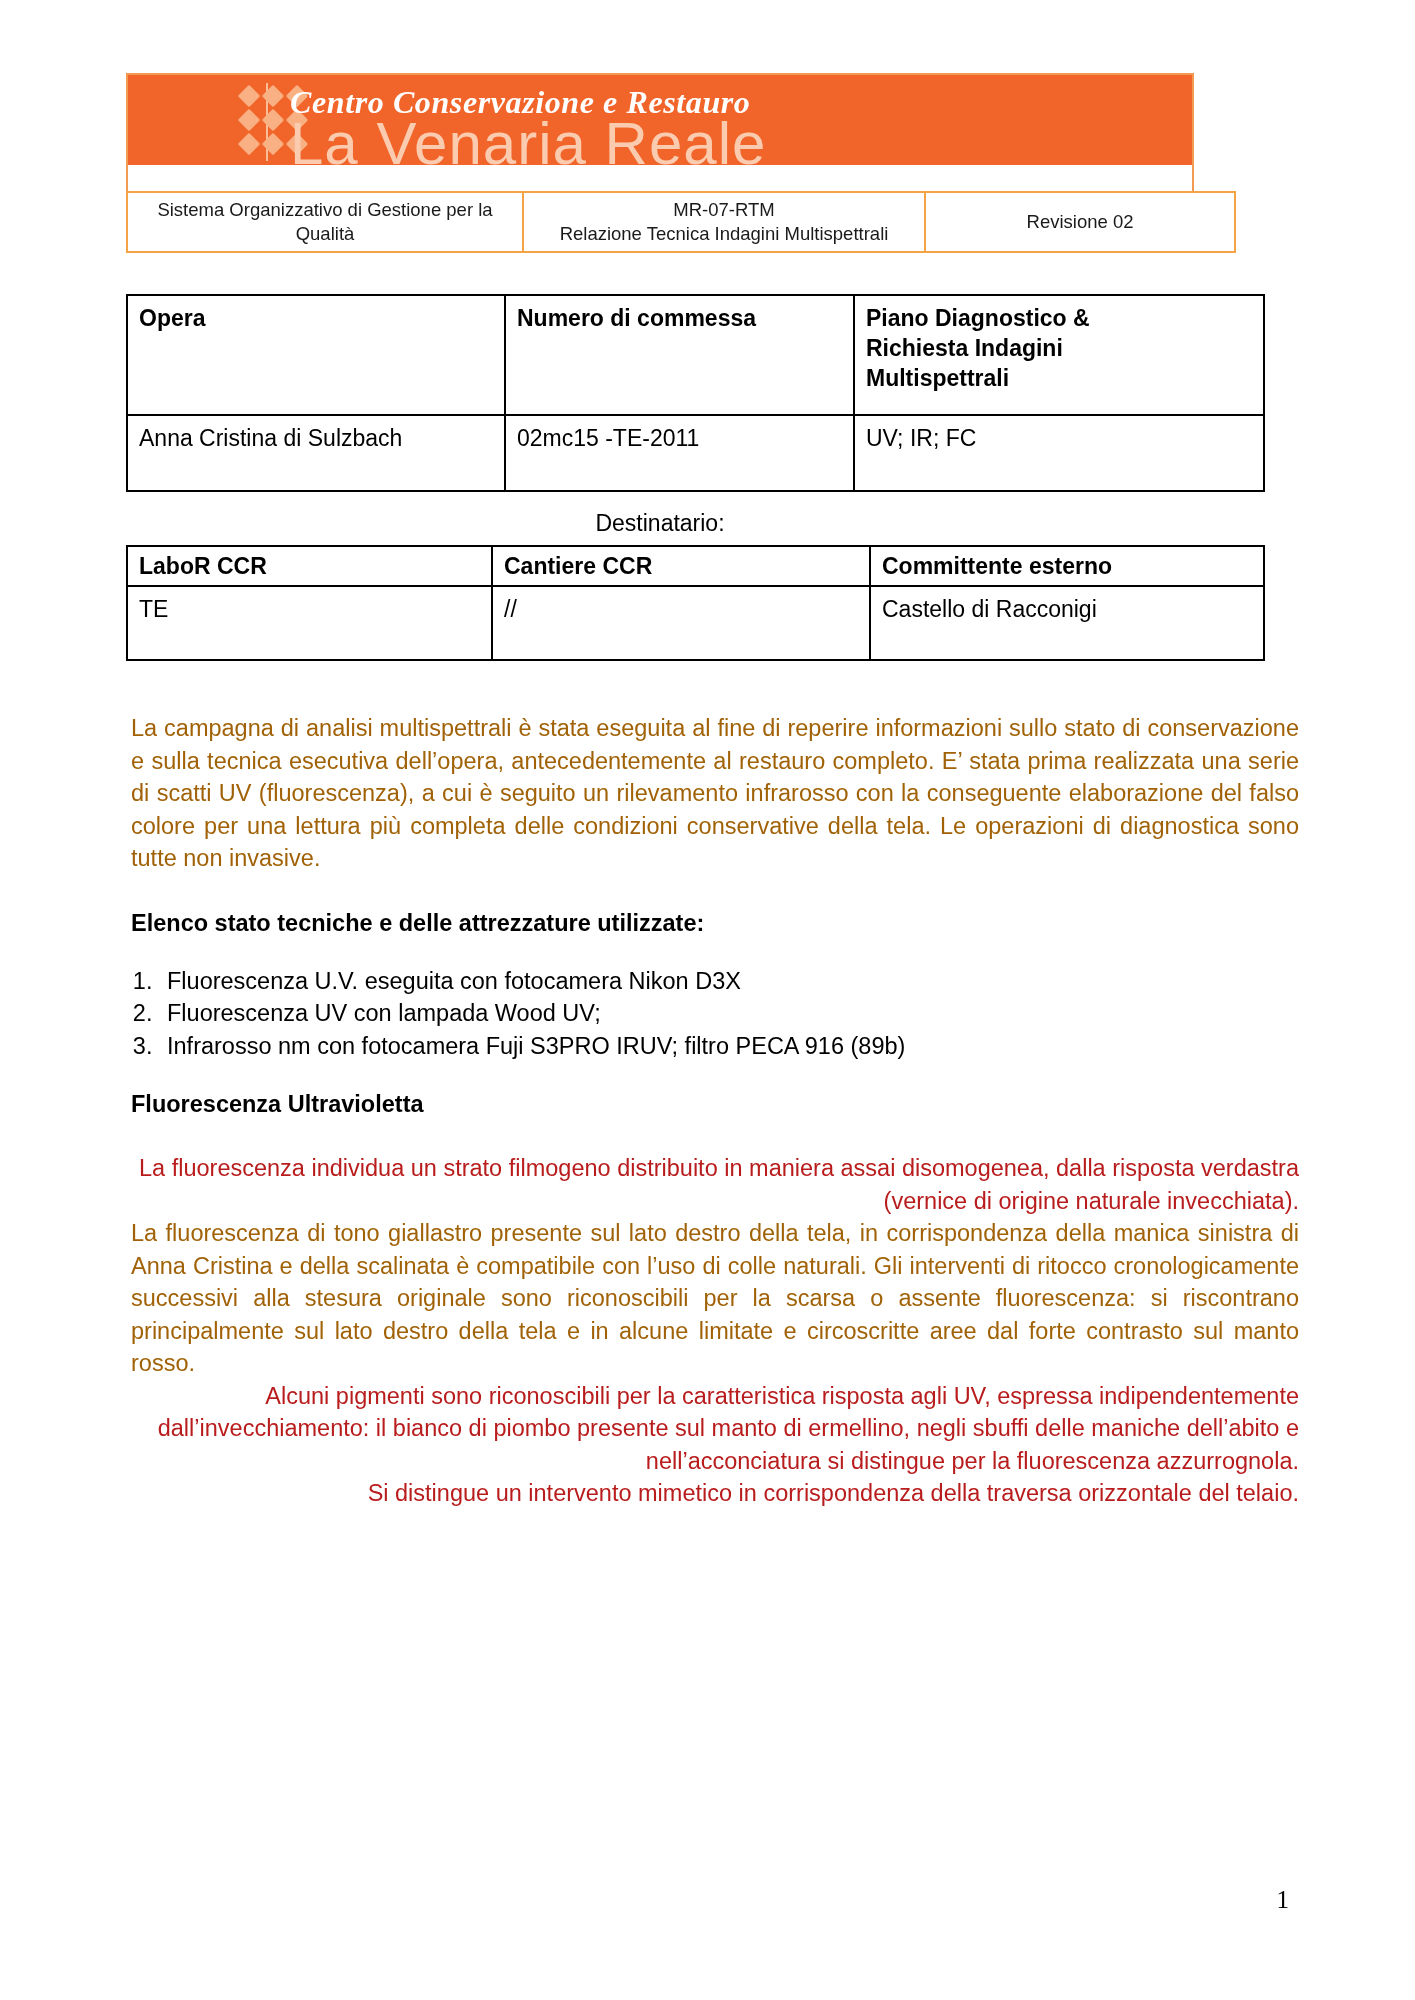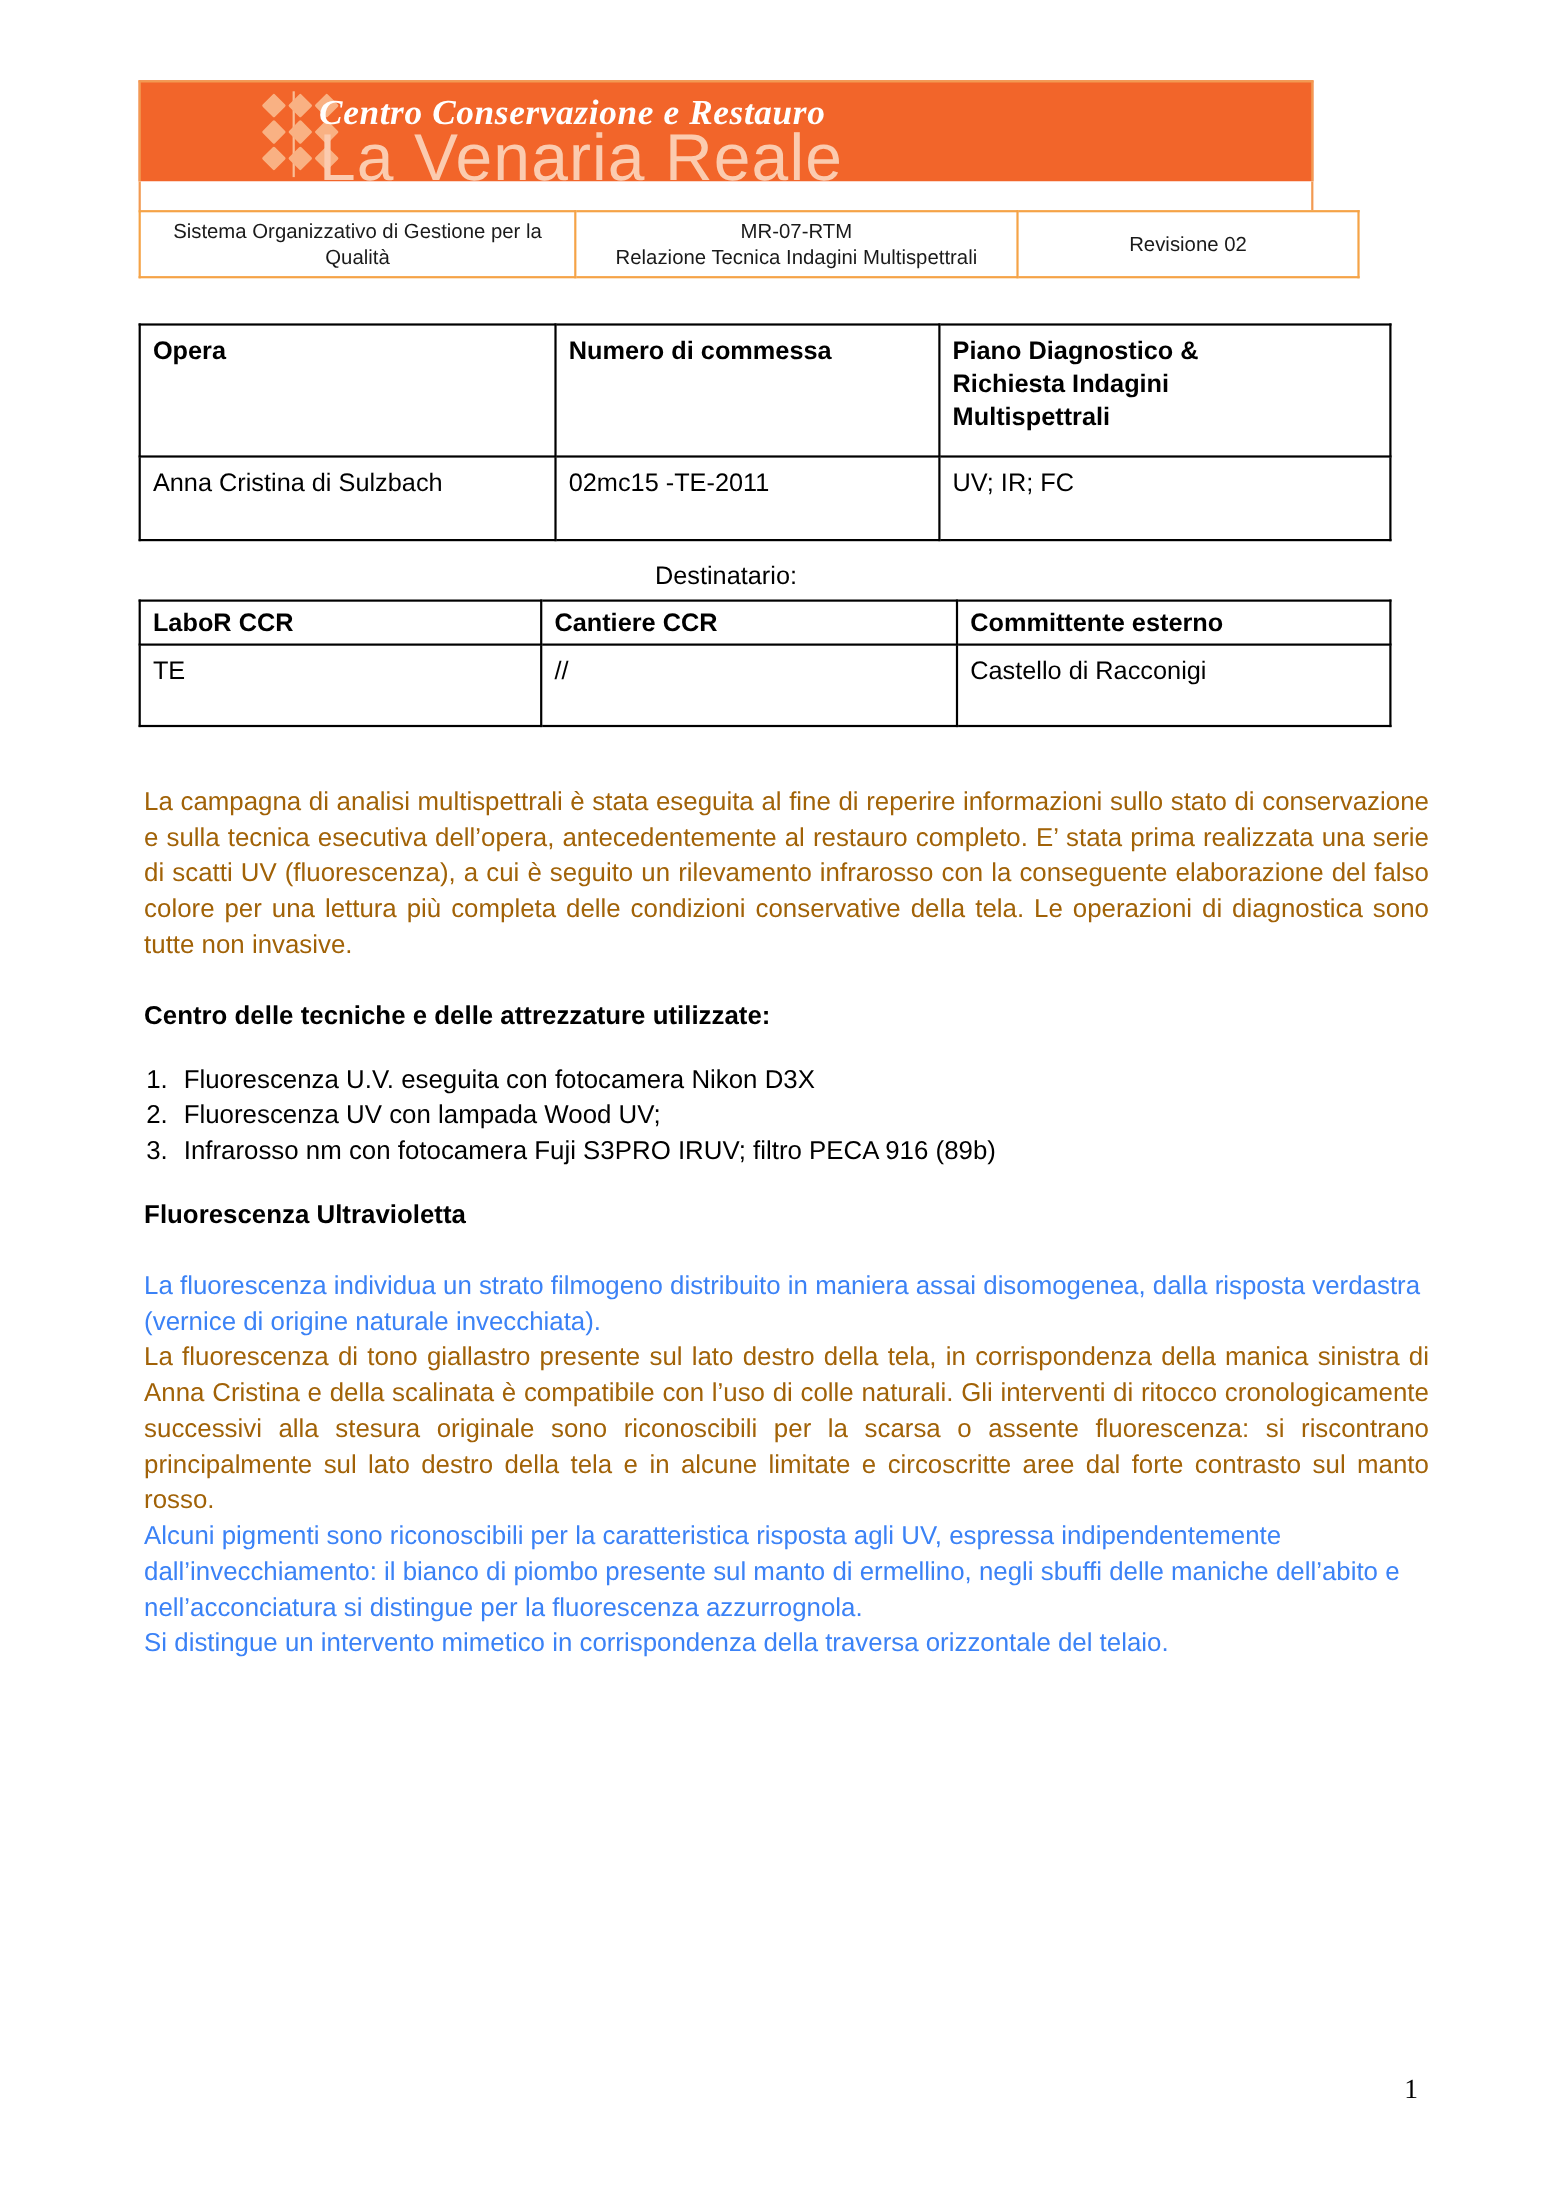--- a/index.html
+++ b/index.html
@@ -177,24 +177,24 @@
   }
   p.just {
     margin: 0;
     text-align: justify;
     font-size: 23.5px;
     line-height: 32.5px;
     color: #a16207;
   }
   p.plain {
     margin: 0;
-    text-align: left;
+    text-align: right;
     font-size: 23.5px;
     line-height: 32.5px;
-    color: #3b82f6;
+    color: #b91c1c;
   }
   h2.section-head {
     margin: 0;
     font-size: 23.5px;
     line-height: 32px;
     font-weight: bold;
   }
   .gap-lg { height: 32px; }
   .gap-md { height: 26px; }
 
@@ -299,21 +299,21 @@
     </tr>
   </tbody>
     </table>
 
   <div class="body-area">
 
     <p class="just">La campagna di analisi multispettrali è stata eseguita al fine di reperire informazioni sullo stato di conservazione e sulla tecnica esecutiva dell’opera, antecedentemente al restauro completo. E’ stata prima realizzata una serie di scatti UV (fluorescenza), a cui è seguito un rilevamento infrarosso con la conseguente elaborazione del falso colore per una lettura più completa delle condizioni conservative della tela. Le operazioni di diagnostica sono tutte non invasive.</p>
 
     <div class="gap-lg"></div>
 
-    <h2 class="section-head">Centro delle tecniche e delle attrezzature utilizzate:</h2>
+    <h2 class="section-head">Elenco stato tecniche e delle attrezzature utilizzate:</h2>
 
     <div class="gap-md"></div>
 
     <div class="list-wrap">
       <ol class="tech-list">
         <li>Fluorescenza U.V. eseguita con fotocamera Nikon D3X</li>
         <li>Fluorescenza UV con lampada Wood UV;</li>
         <li>Infrarosso nm con fotocamera Fuji S3PRO IRUV; filtro PECA  916 (89b)</li>
       </ol>
     </div>

